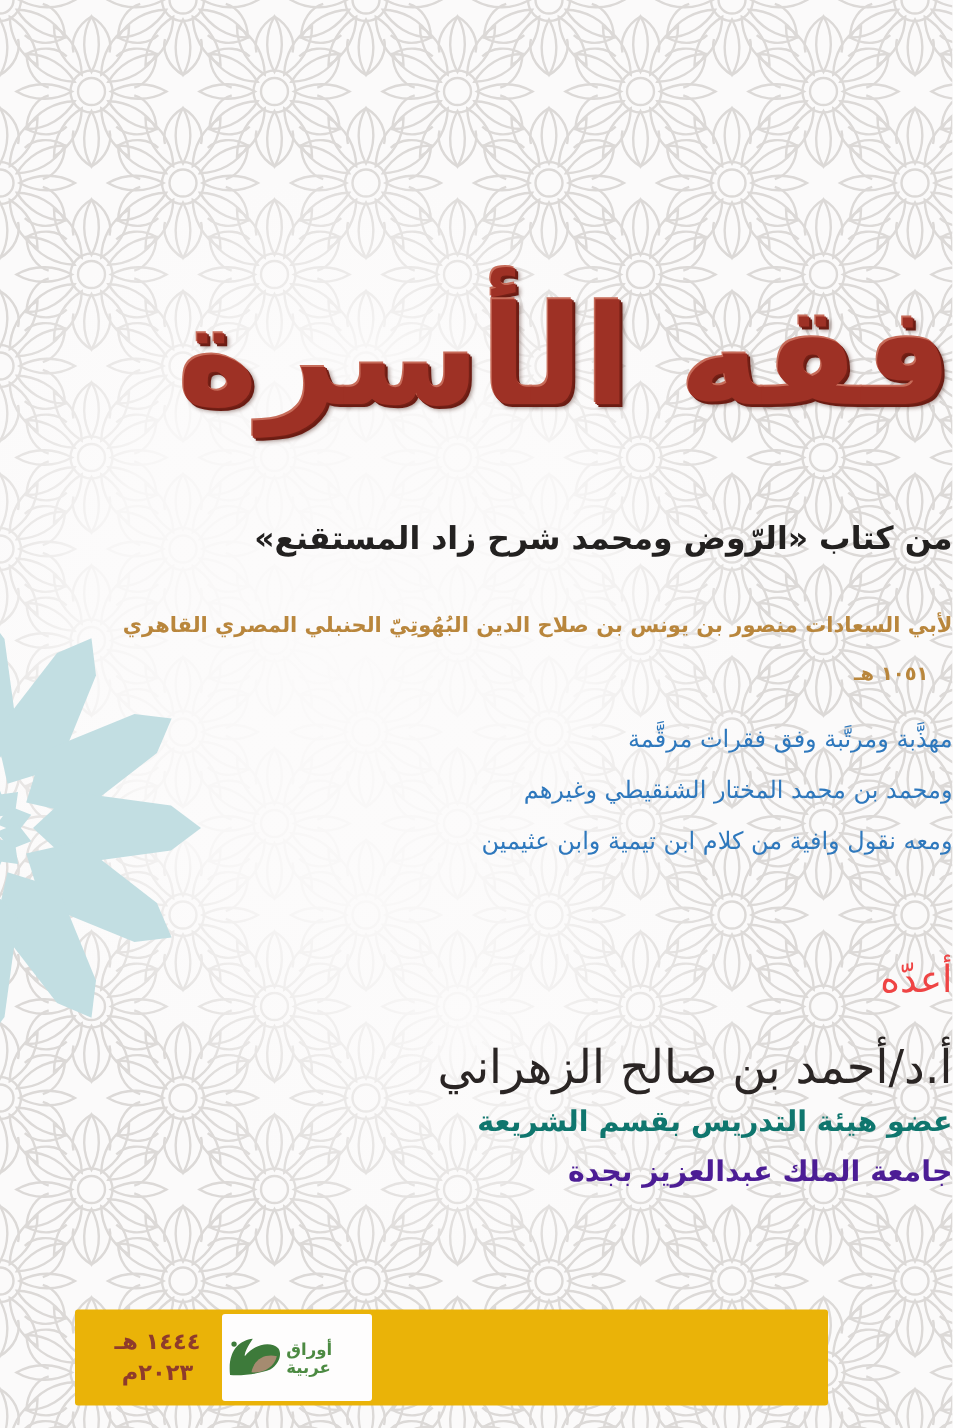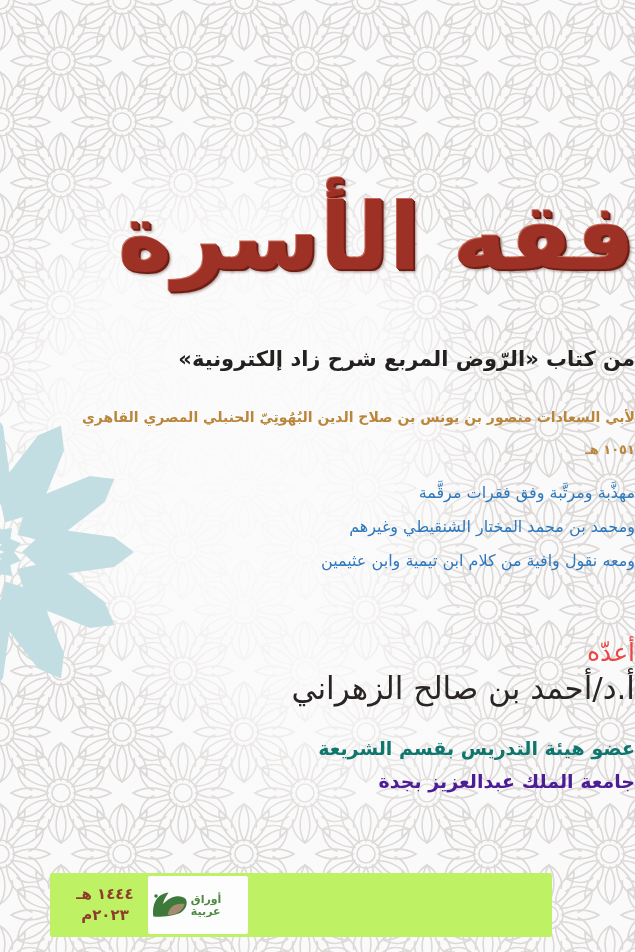--- a/index.html
+++ b/index.html
@@ -19,29 +19,29 @@
   .content{position:absolute;inset:0;direction:rtl;}
   .book-title{
     position:absolute;left:0;right:0;top:158px;
     font-size:92px;font-weight:bold;line-height:160px;
     color:#9e3125;
     text-shadow:-1px -1px 0 #c76c5a,1px 1px 0 #752016,2px 2px 0 #6b1c13,3px 3px 3px rgba(60,20,12,.45);
     letter-spacing:-2px;
   }
   .source-line{position:absolute;left:0;right:0;top:347px;font-size:21px;font-weight:bold;color:#232120;}
   .orig-author{position:absolute;left:0;right:0;top:409px;font-size:14px;font-weight:bold;color:#b9863c;}
-  .orig-date{position:absolute;left:0;right:0;top:442px;font-size:13px;font-weight:bold;color:#b9863c;}
+  .orig-date{position:absolute;left:0;right:16px;top:442px;font-size:13px;font-weight:bold;color:#b9863c;}
   .notes{position:absolute;left:0;right:0;top:476px;font-size:16px;font-weight:normal;color:#2e78bd;line-height:34px;}
   .prep-label{position:absolute;left:0;right:0;top:638px;font-size:25px;color:#ef4444;}
-  .prep-name{position:absolute;left:0;right:0;top:670px;font-size:31px;color:#2a2524;}
+  .prep-name{position:absolute;left:0;right:0;top:694px;font-size:31px;color:#2a2524;}
   .prep-role{position:absolute;left:0;right:0;top:737px;font-size:19px;font-weight:bold;color:#0f766e;}
   .prep-univ{position:absolute;left:0;right:0;top:770px;font-size:19px;font-weight:bold;color:#4c1d95;}
   .footer-band{
     position:absolute;left:50px;top:873px;width:502px;height:64px;
-    background:#bef264;border-radius:2px;
+    background:#eab308;border-radius:2px;
     display:flex;align-items:center;direction:ltr;
   }
   .band-dates{
     width:86px;margin-left:12px;direction:rtl;
     color:#8e3b2c;font-weight:bold;font-size:15px;line-height:21px;text-align:center;
   }
   .band-pub{flex:1;direction:rtl;text-align:center;padding:0 6px;}
   .pub-title{font-size:15px;font-weight:900;color:#262220;line-height:19px;margin-bottom:3px;}
   .pub-rights{font-size:7.5px;font-weight:bold;color:#3a322e;line-height:10px;}
   .band-logo{
@@ -128,21 +128,21 @@
         <use href="#smallkite" transform="rotate(255)"></use>
         <use href="#smallkite" transform="rotate(285)"></use>
         <use href="#smallkite" transform="rotate(315)"></use>
         <use href="#smallkite" transform="rotate(345)"></use>
       </g>
   </g>
 </svg>
 
 <div class="content">
   <div class="book-title">فقه الأسرة</div>
-  <div class="source-line">من كتاب «الرّوض المربع شرح زاد إلكترونية»</div>
+  <div class="source-line">من كتاب «الرّوض ومحمد شرح زاد المستقنع»</div>
   <div class="orig-author">لأبي السعادات منصور بن يونس بن صلاح الدين  البُهُوتِيّ الحنبلي المصري القاهري</div>
   <div class="orig-date">١٠٥١ هـ</div>
   <div class="notes">
     <div>مهذَّبة ومرتَّبة وفق فقرات مرقَّمة</div>
     <div>ومحمد بن محمد المختار الشنقيطي وغيرهم</div>
     <div>ومعه نقول وافية من كلام ابن تيمية وابن عثيمين</div>
   </div>
   <div class="prep-label">أعدّه</div>
   <div class="prep-name">أ.د/أحمد بن صالح الزهراني</div>
   <div class="prep-role">عضو هيئة التدريس بقسم الشريعة</div>

